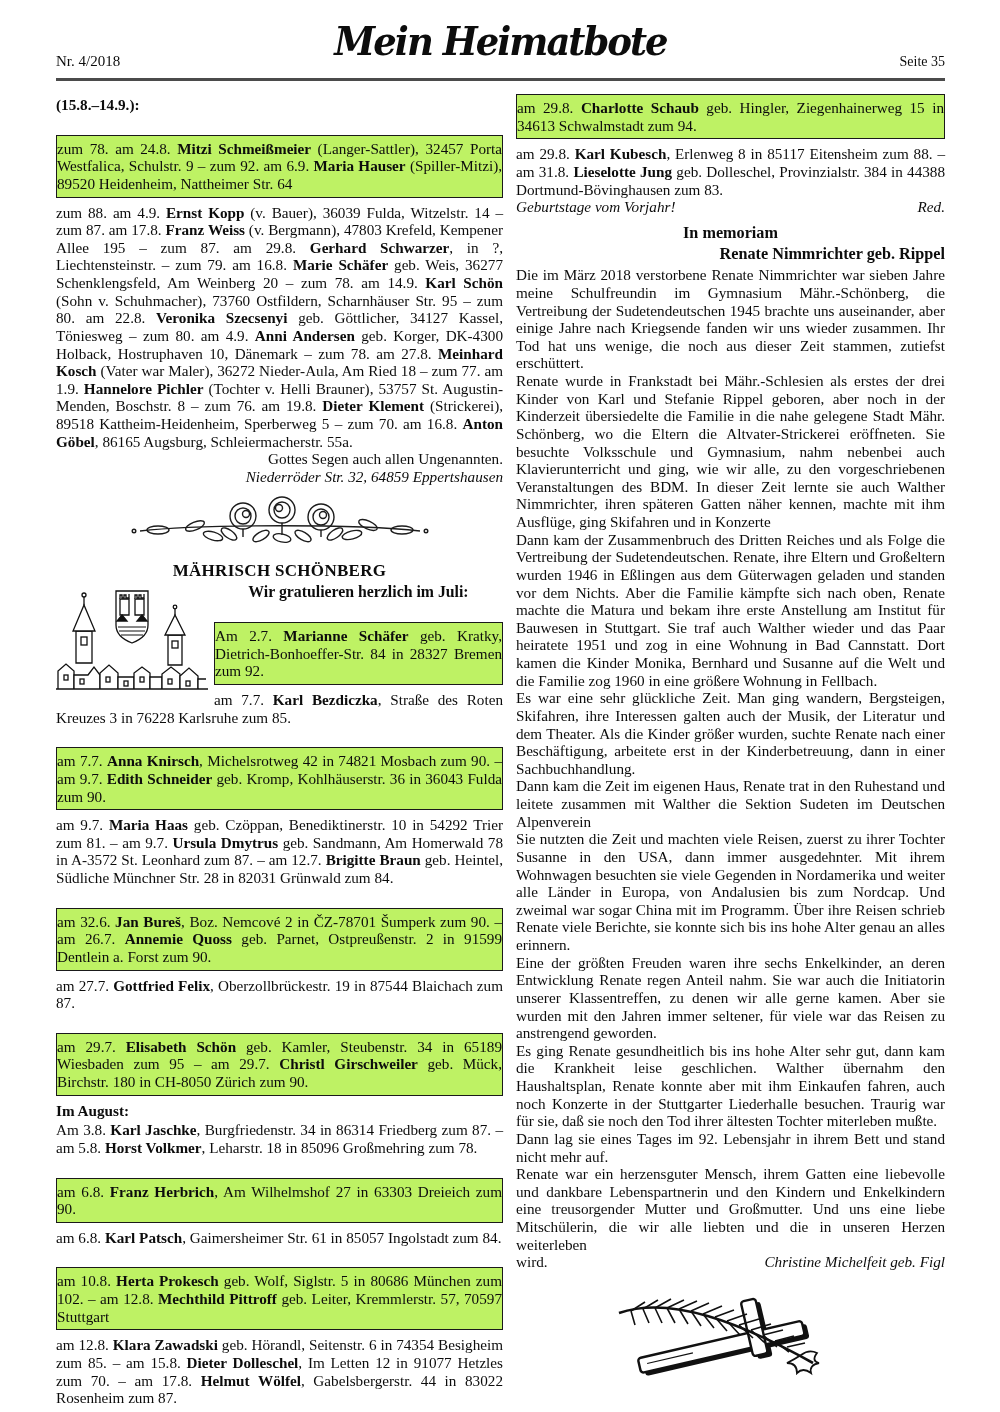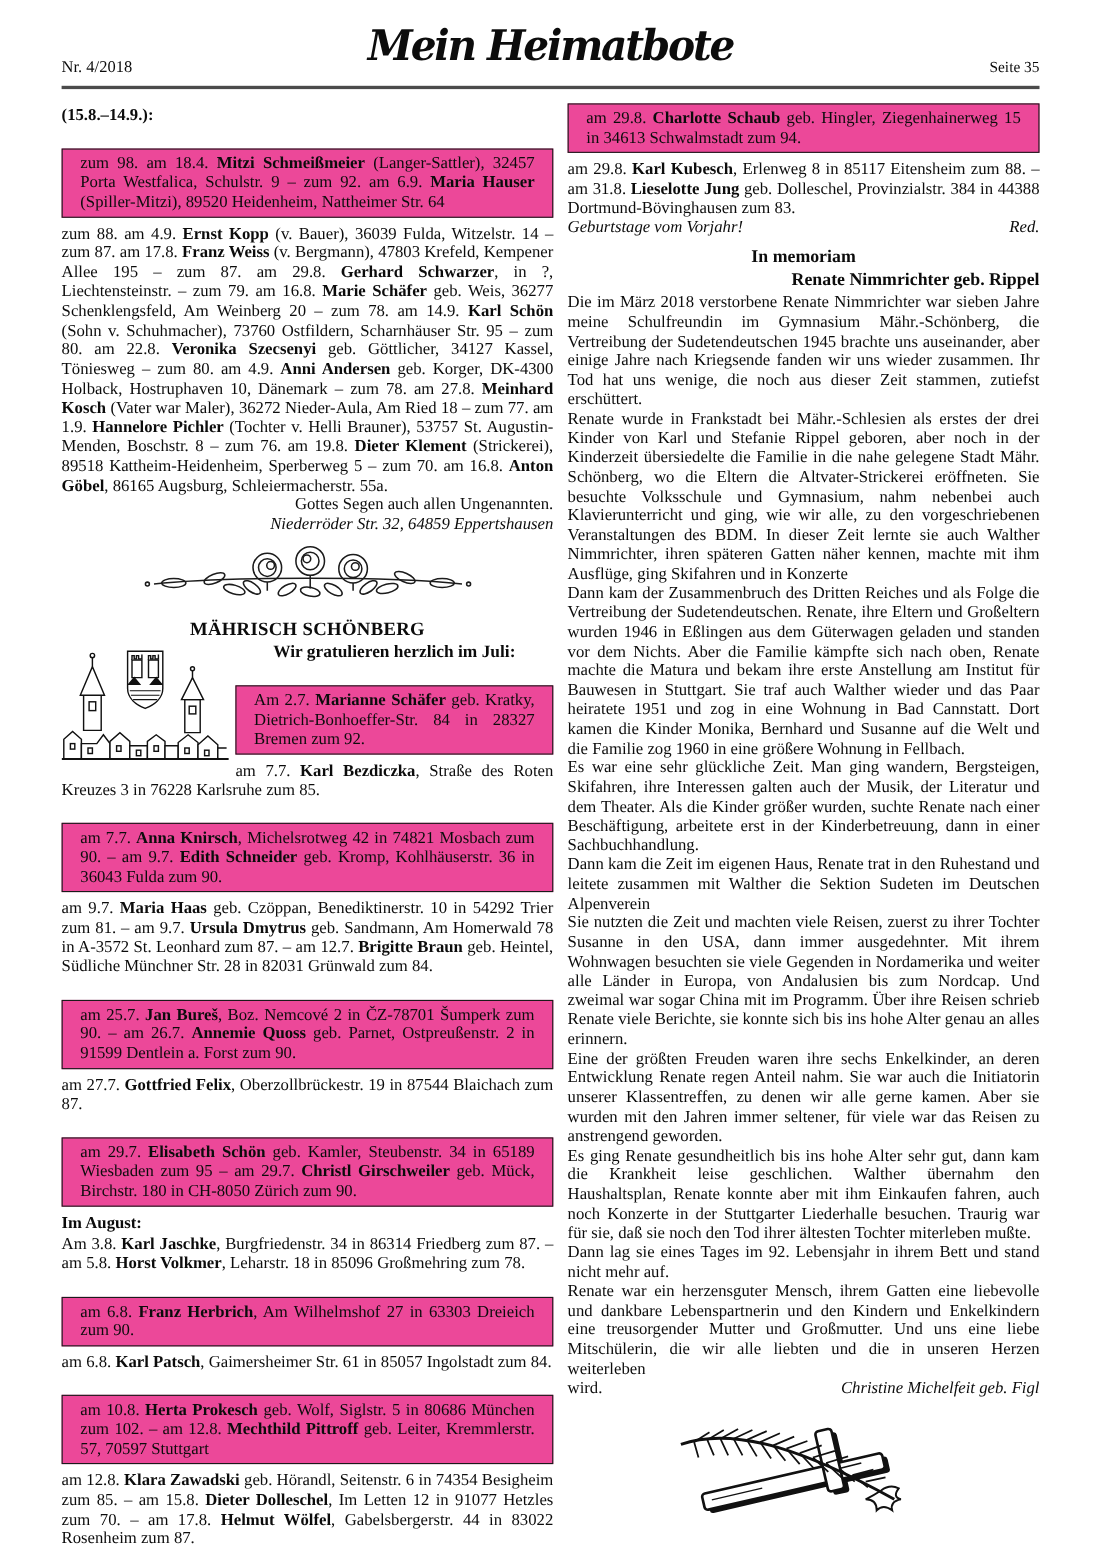--- a/index.html
+++ b/index.html
@@ -14,21 +14,21 @@
   .hdr-page{position:absolute;right:0;bottom:8px;font-size:14px;}
   .masthead{position:absolute;left:0;right:0;top:-6px;text-align:center;
             font-family:"DejaVu Serif",serif;font-weight:bold;font-style:italic;
             font-size:37px;letter-spacing:-2px;transform:scaleY(1.04);}
 
   
   .cols{display:flex;gap:13px;margin-top:13px;}
   .col-l{width:447px;flex:0 0 447px;}
   .col-r{width:429px;flex:0 0 429px;}
   p{margin:0;text-align:justify;}
-  .box{background:#ec4899;border:1px solid #1a1a1a;padding:4px 16px;margin:21px 0 6px;}
+  .box{background:#bef264;border:1px solid #1a1a1a;padding:4px 0;margin:21px 0 6px;}
   .bold-head{font-weight:bold;margin:2px 0 2px;text-align:left;}
   .sig{font-style:italic;text-align:right;line-height:1.16;}
   .center-title{font-weight:bold;text-align:center;font-size:17px;margin:10px 0 0;letter-spacing:.3px;}
   .congrats{font-weight:bold;text-align:center;font-size:15.8px;margin:2px 0 3px;}
   .mem-title{font-weight:bold;text-align:center;font-size:16.2px;margin:8px 0 2px;}
   .mem-sub{font-weight:bold;text-align:right;font-size:16.2px;margin:0 0 3px;}
   .split-line{display:flex;justify-content:space-between;font-style:italic;gap:34px;}
   .split-line .plain{font-style:normal;}
   .ornament-wrap{text-align:center;margin:10px 0 0;}
   .town-figure{float:left;width:152px;height:112px;margin:2px 6px 0 0;}
@@ -44,21 +44,21 @@
     <span class="hdr-issue">Nr. 4/2018</span>
     <span class="masthead">Mein Heimatbote</span>
     <span class="hdr-page">Seite 35</span>
   </div>
 
   <div class="cols">
 
     <div class="col-l">
       <div class="bold-head">(15.8.–14.9.):</div>
 
-      <p class="box"><span>zum 98. am 18.4. </span><b>Mitzi Schmeißmeier</b><span> (Langer-Sattler), 32457 Porta Westfalica, Schulstr. 9 – zum 92. am 6.9. </span><b>Maria Hauser</b><span> (Spiller-Mitzi), 89520 Heidenheim, Nattheimer Str. 64</span></p>
+      <p class="box"><span>zum 78. am 24.8. </span><b>Mitzi Schmeißmeier</b><span> (Langer-Sattler), 32457 Porta Westfalica, Schulstr. 9 – zum 92. am 6.9. </span><b>Maria Hauser</b><span> (Spiller-Mitzi), 89520 Heidenheim, Nattheimer Str. 64</span></p>
       <p><span>zum 88. am 4.9. </span><b>Ernst Kopp</b><span> (v. Bauer), 36039 Fulda, Witzelstr. 14 – zum 87. am 17.8. </span><b>Franz Weiss</b><span> (v. Bergmann), 47803 Krefeld, Kempener Allee 195 – zum 87. am 29.8. </span><b>Gerhard Schwarzer</b><span>, in ?, Liechtensteinstr. – zum 79. am 16.8. </span><b>Marie Schäfer</b><span> geb. Weis, 36277 Schenklengsfeld, Am Weinberg 20 – zum 78. am 14.9. </span><b>Karl Schön</b><span> (Sohn v. Schuhmacher), 73760 Ostfildern, Scharnhäuser Str. 95 – zum 80. am 22.8. </span><b>Veronika Szecsenyi</b><span> geb. Göttlicher, 34127 Kassel, Töniesweg – zum 80. am 4.9. </span><b>Anni Andersen</b><span> geb. Korger, DK-4300 Holback, Hostruphaven 10, Dänemark – zum 78. am 27.8. </span><b>Meinhard Kosch</b><span> (Vater war Maler), 36272 Nieder-Aula, Am Ried 18 – zum 77. am 1.9. </span><b>Hannelore Pichler</b><span> (Tochter v. Helli Brauner), 53757 St. Augustin-Menden, Boschstr. 8 – zum 76. am 19.8. </span><b>Dieter Klement</b><span> (Strickerei), 89518 Kattheim-Heidenheim, Sperberweg 5 – zum 70. am 16.8. </span><b>Anton Göbel</b><span>, 86165 Augsburg, Schleiermacherstr. 55a.</span></p>
       <p style="text-align:right">Gottes Segen auch allen Ungenannten.</p>
       <div class="sig">
         <div>Niederröder Str. 32, 64859 Eppertshausen</div>
       </div>
 
       <div class="ornament-wrap">
         <svg width="300" height="52" viewBox="0 0 300 52" fill="none" stroke="#1c1c1c" stroke-width="1.4">
           <circle cx="4" cy="35" r="1.8"></circle>
             <circle cx="296" cy="35" r="1.8"></circle>
@@ -130,21 +130,21 @@
             <rect x="130" y="96" width="4" height="5"></rect>
           </svg>
         </span>
         <div class="congrats">Wir gratulieren herzlich im Juli:</div>
         <p class="box bfc"><span>Am 2.7. </span><b>Marianne Schäfer</b><span> geb. Kratky, Dietrich-Bonhoeffer-Str. 84 in 28327 Bremen zum 92.</span></p>
         <p><span>am 7.7. </span><b>Karl Bezdiczka</b><span>, Straße des Roten Kreuzes 3 in 76228 Karlsruhe zum 85.</span></p>
       </div>
 
       <p class="box" style="clear:both"><span>am 7.7. </span><b>Anna Knirsch</b><span>, Michelsrotweg 42 in 74821 Mosbach zum 90. – am 9.7. </span><b>Edith Schneider</b><span> geb. Kromp, Kohlhäuserstr. 36 in 36043 Fulda zum 90.</span></p>
       <p><span>am 9.7. </span><b>Maria Haas</b><span> geb. Czöppan, Benediktinerstr. 10 in 54292 Trier zum 81. – am 9.7. </span><b>Ursula Dmytrus</b><span> geb. Sandmann, Am Homerwald 78 in A-3572 St. Leonhard zum 87. – am 12.7. </span><b>Brigitte Braun</b><span> geb. Heintel, Südliche Münchner Str. 28 in 82031 Grünwald zum 84.</span></p>
-      <p class="box"><span>am 25.7. </span><b>Jan Bureš</b><span>, Boz. Nemcové 2 in ČZ-78701 Šumperk zum 90. – am 26.7. </span><b>Annemie Quoss</b><span> geb. Parnet, Ostpreußenstr. 2 in 91599 Dentlein a. Forst zum 90.</span></p>
+      <p class="box"><span>am 32.6. </span><b>Jan Bureš</b><span>, Boz. Nemcové 2 in ČZ-78701 Šumperk zum 90. – am 26.7. </span><b>Annemie Quoss</b><span> geb. Parnet, Ostpreußenstr. 2 in 91599 Dentlein a. Forst zum 90.</span></p>
       <p><span>am 27.7. </span><b>Gottfried Felix</b><span>, Oberzollbrückestr. 19 in 87544 Blaichach zum 87.</span></p>
       <p class="box"><span>am 29.7. </span><b>Elisabeth Schön</b><span> geb. Kamler, Steubenstr. 34 in 65189 Wiesbaden zum 95 – am 29.7. </span><b>Christl Girschweiler</b><span> geb. Mück, Birchstr. 180 in CH-8050 Zürich zum 90.</span></p>
 
       <div class="bold-head">Im August:</div>
       <p><span>Am 3.8. </span><b>Karl Jaschke</b><span>, Burgfriedenstr. 34 in 86314 Friedberg zum 87. – am 5.8. </span><b>Horst Volkmer</b><span>, Leharstr. 18 in 85096 Großmehring zum 78.</span></p>
       <p class="box"><span>am 6.8. </span><b>Franz Herbrich</b><span>, Am Wilhelmshof 27 in 63303 Dreieich zum 90.</span></p>
       <p><span>am 6.8. </span><b>Karl Patsch</b><span>, Gaimersheimer Str. 61 in 85057 Ingolstadt zum 84.</span></p>
       <p class="box"><span>am 10.8. </span><b>Herta Prokesch</b><span> geb. Wolf, Siglstr. 5 in 80686 München zum 102. – am 12.8. </span><b>Mechthild Pittroff</b><span> geb. Leiter, Kremmlerstr. 57, 70597 Stuttgart</span></p>
       <p><span>am 12.8. </span><b>Klara Zawadski</b><span> geb. Hörandl, Seitenstr. 6 in 74354 Besigheim zum 85. – am 15.8. </span><b>Dieter Dolleschel</b><span>, Im Letten 12 in 91077 Hetzles zum 70. – am 17.8. </span><b>Helmut Wölfel</b><span>, Gabelsbergerstr. 44 in 83022 Rosenheim zum 87.</span></p>
     </div>

